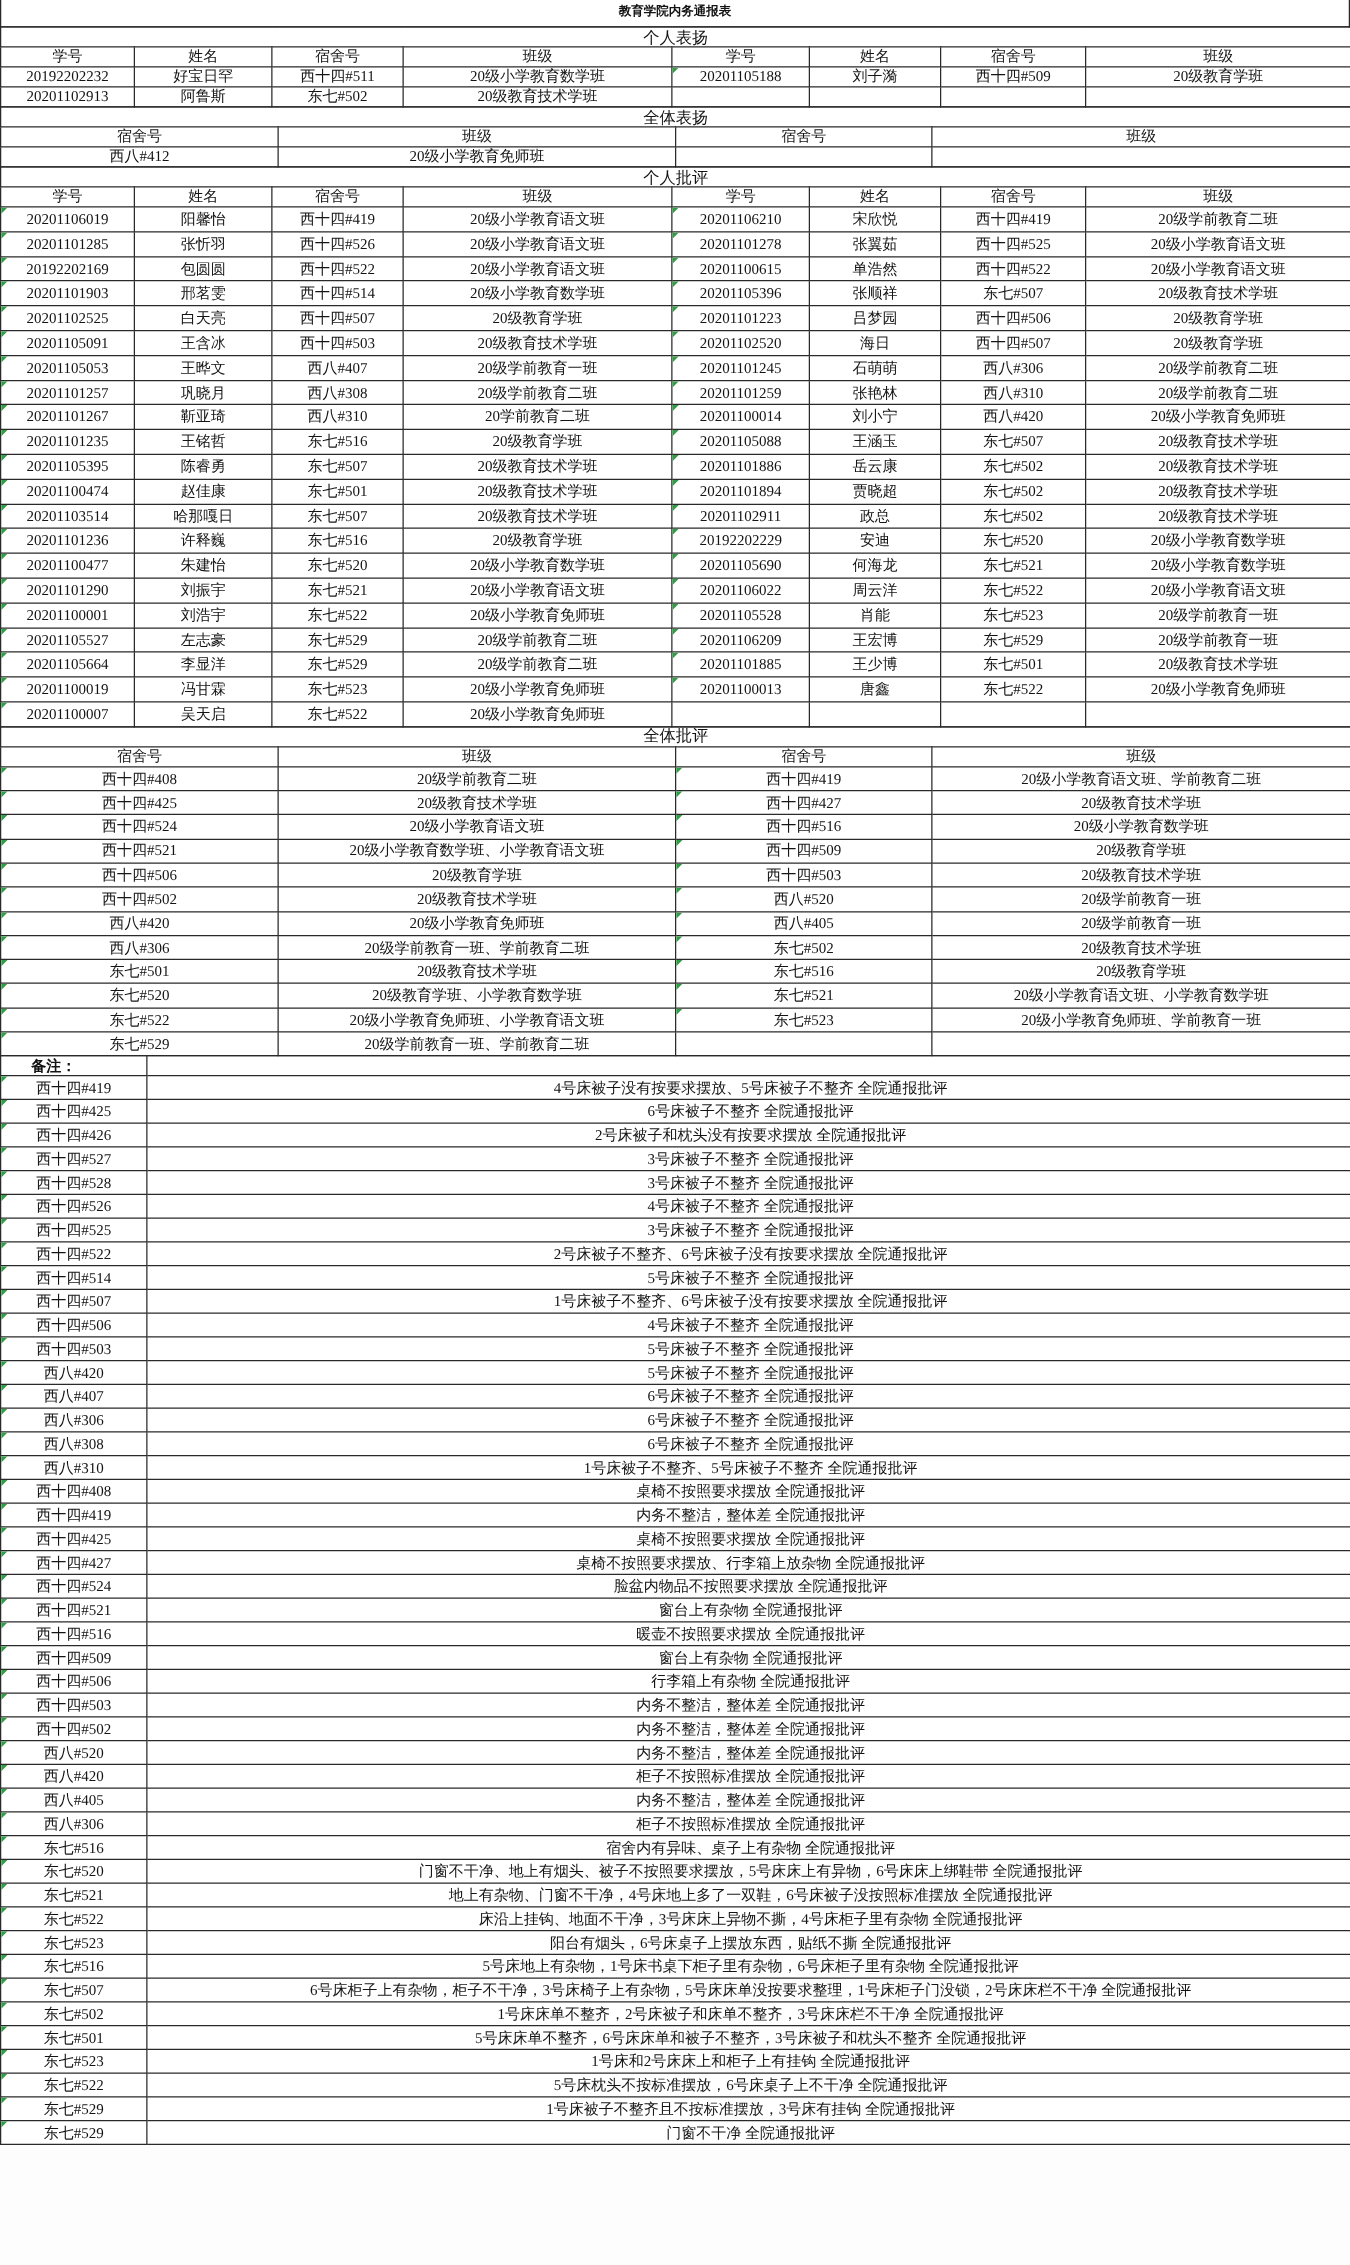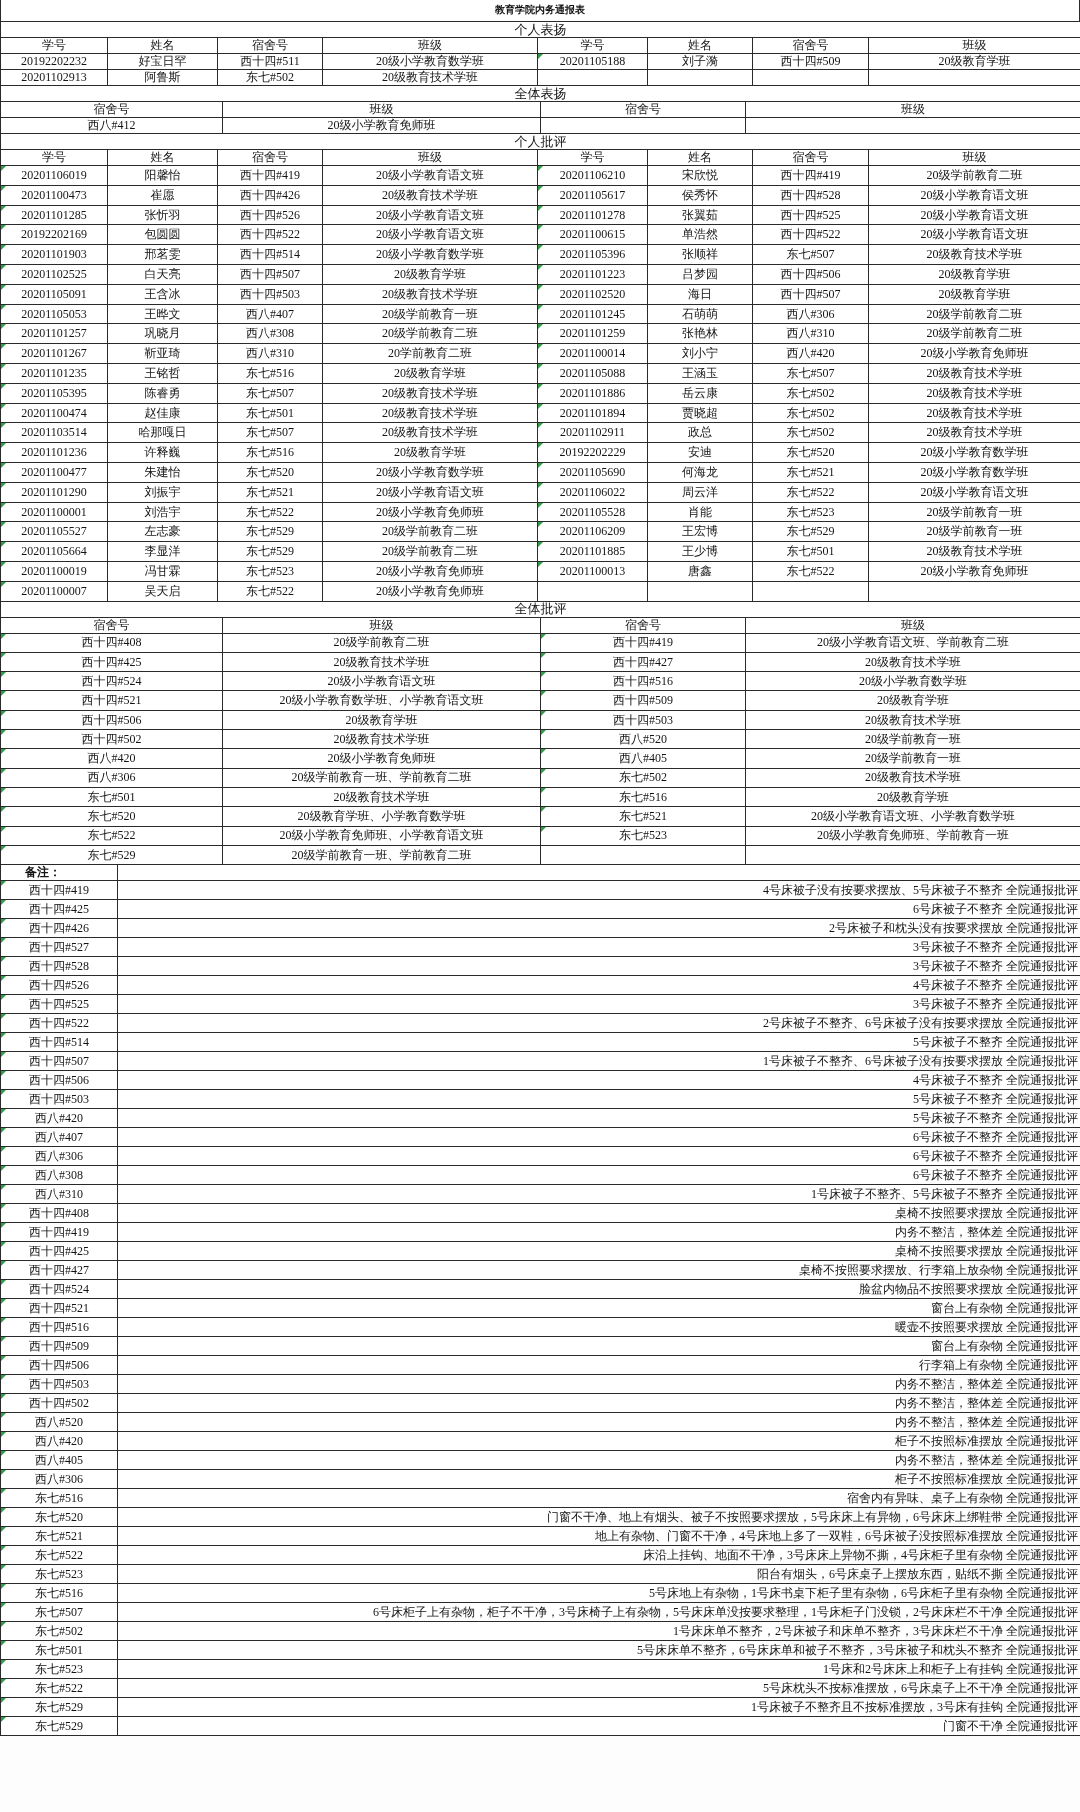--- a/index.html
+++ b/index.html
@@ -8,21 +8,21 @@
   table{border-collapse:collapse;table-layout:fixed;width:1080px;margin-top:-1px}
   td{border:1px solid #2a2a2a;padding:0 2px;text-align:center;vertical-align:middle;
      font-size:12px;line-height:1.05;overflow:hidden;white-space:nowrap}
   tr.title-row td{font-weight:bold;font-size:10px;height:21px}
   tr.band-row td{font-weight:normal;font-size:13px;height:15px}
   tr.hdr-row td{height:15px;font-size:12px}
   tr.data-sm td{height:15px}
   tr.data-md td{height:18.8px}
   tr.data-gc td{height:18.3px}
   tr.data-rm td{height:18px}
-  td.remark-text{text-align:right;padding-left:5px}
+  td.remark-text{text-align:center;padding-left:5px}
   td.remark-dorm{font-size:12px}
   td.note-label{font-weight:bold;text-align:left;padding-left:24px}
   td.mark{position:relative}
   td.mark::before{content:"";position:absolute;left:0;top:0;width:0;height:0;
      border-top:5px solid #2f9e44;border-right:5px solid transparent}
 </style>
 </head>
 <body>
 
 <div id="sheet">
@@ -135,30 +135,20 @@
             <td class="mark">20201106019</td>
             <td>阳馨怡</td>
             <td>西十四#419</td>
             <td>20级小学教育语文班</td>
             <td class="mark">20201106210</td>
             <td>宋欣悦</td>
             <td>西十四#419</td>
             <td>20级学前教育二班</td>
           </tr>
           <tr class="data-md">
-            <td class="mark">20201100473</td>
-            <td>崔愿</td>
-            <td>西十四#426</td>
-            <td>20级教育技术学班</td>
-            <td class="mark">20201105617</td>
-            <td>侯秀怀</td>
-            <td>西十四#528</td>
-            <td>20级小学教育语文班</td>
-          </tr>
-          <tr class="data-md">
             <td class="mark">20201101285</td>
             <td>张忻羽</td>
             <td>西十四#526</td>
             <td>20级小学教育语文班</td>
             <td class="mark">20201101278</td>
             <td>张翼茹</td>
             <td>西十四#525</td>
             <td>20级小学教育语文班</td>
           </tr>
           <tr class="data-md">

